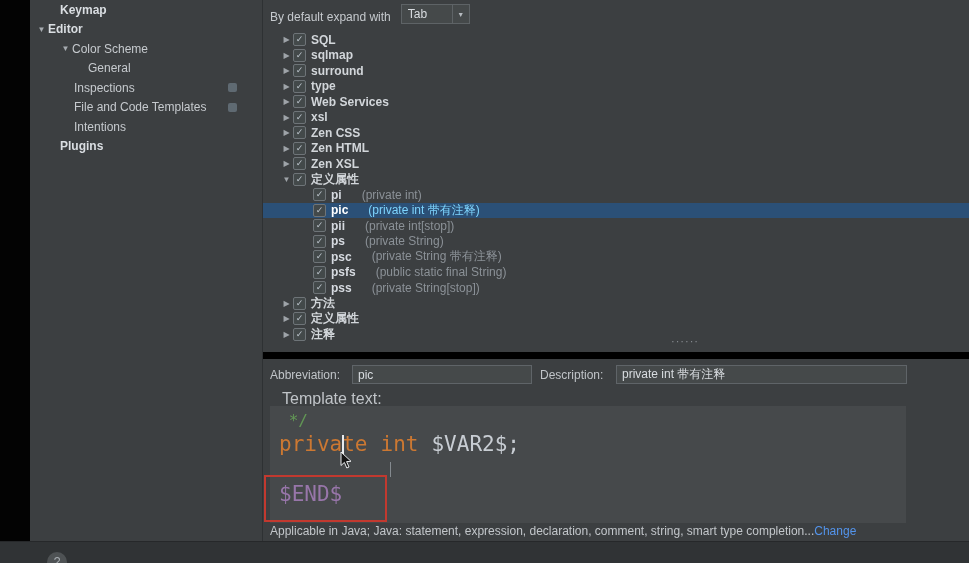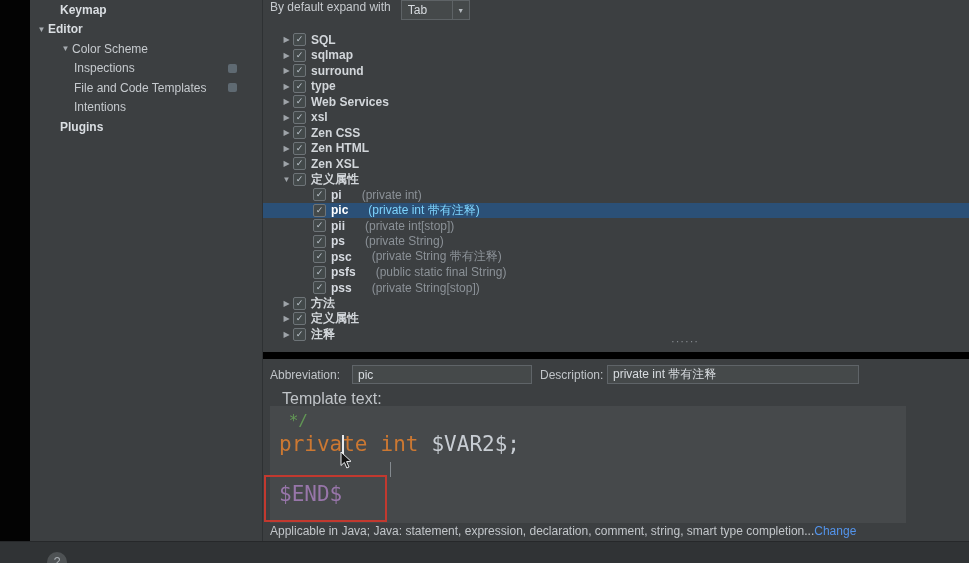--- a/index.html
+++ b/index.html
@@ -17,21 +17,21 @@
   .srow.selected .slabel{color:#FFFFFF;font-weight:bold;}
   .sarrow{width:13px;flex:none;font-size:8px;color:#A6ABB0;text-align:center;}
   .pl30{padding-left:30px;} .pl5{padding-left:5px;} .pl29{padding-left:29px;}
   .pl58{padding-left:58px;} .pl44{padding-left:44px;}
   .mod-icon{width:9px;height:9px;margin-left:auto;margin-right:25px;background:#5F6A72;border-radius:2px;flex:none;}
 
   .divider-v{position:absolute;left:262px;top:0;width:1px;height:541px;background:#2E3133;}
 
   
   .main{position:absolute;left:263px;top:0;width:706px;height:541px;}
-  .expand-row{position:absolute;left:0;top:0;height:24px;display:flex;align-items:flex-start;
+  .expand-row{position:absolute;left:0;top:0;height:24px;display:flex;align-items:flex-end;
               padding-left:7px;color:#C6CACE;font-size:12px;}
   .combo{display:flex;align-items:stretch;height:18px;margin-left:10px;background:#45494A;
          border:1px solid #5E6366;border-radius:0;cursor:default;}
   .combo-value{padding:0 10px 0 6px;font-size:12px;color:#D8DCE0;display:flex;align-items:center;min-width:34px;}
   .combo-arrow{width:16px;border-left:1px solid #5E6366;display:flex;align-items:center;
                justify-content:center;font-size:7px;color:#B6BBC0;}
 
   
   .tree{position:absolute;left:0;top:32px;width:706px;}
   .trow{display:flex;align-items:center;height:15.5px;font-size:12px;color:#C6CACE;cursor:default;}
@@ -49,21 +49,21 @@
 
   .splitter-dots{position:absolute;left:408px;top:335px;color:#8A8F94;font-size:11px;letter-spacing:1px;}
 
   
   .form{position:absolute;left:0;top:352px;width:706px;height:189px;border-top:7px solid #000000;}
   .flabel{position:absolute;top:9px;font-size:12px;color:#C0C4C8;}
   .flabel.l1{left:7px;} .flabel.l2{left:277px;}
   .finput{position:absolute;top:6px;height:19px;background:#45494A;border:1px solid #5F6468;
           color:#D8DCE0;font-size:12px;padding:0 5px;box-sizing:border-box;outline:none;
           font-family:"Liberation Sans",sans-serif;}
-  .in1{left:89px;width:180px;} .in2{left:344px;width:252px;}
+  .in1{left:89px;width:180px;} .in2{left:353px;width:291px;}
   .ttlabel{position:absolute;left:19px;top:31px;font-size:16px;color:#C0C4C8;}
 
   .editor{position:absolute;left:7px;top:47px;width:636px;height:117px;background:#46494B;}
   .codeline{position:absolute;left:9px;white-space:pre;font-family:"DejaVu Sans Mono",monospace;font-size:21px;}
   .l-comment{top:5px;color:#629755;font-size:16px;}
   .l-main{top:26px;}
   .kw{color:#CC7832;margin-right:13px;}
   .plain{color:#C8CDD3;}
   .l-end{top:76px;color:#9876AA;}
   .red-box{position:absolute;left:-6px;top:69px;width:119px;height:43px;border:2px solid #C2392F;}
@@ -91,20 +91,23 @@
       <span class="slabel">Keymap</span>
     </div>
     <div class="srow bold pl5">
       <span class="sarrow">▼</span>
       <span class="slabel">Editor</span>
     </div>
     <div class="srow pl29">
       <span class="sarrow">▼</span>
       <span class="slabel">Color Scheme</span>
     </div>
+    <div class="srow pl58">
+      <span class="slabel">General</span>
+    </div>
     <div class="srow pl44">
       <span class="slabel">Inspections</span>
       <span class="mod-icon"></span>
     </div>
     <div class="srow pl44">
       <span class="slabel">File and Code Templates</span>
       <span class="mod-icon"></span>
     </div>
     <div class="srow pl44">
       <span class="slabel">Intentions</span>

